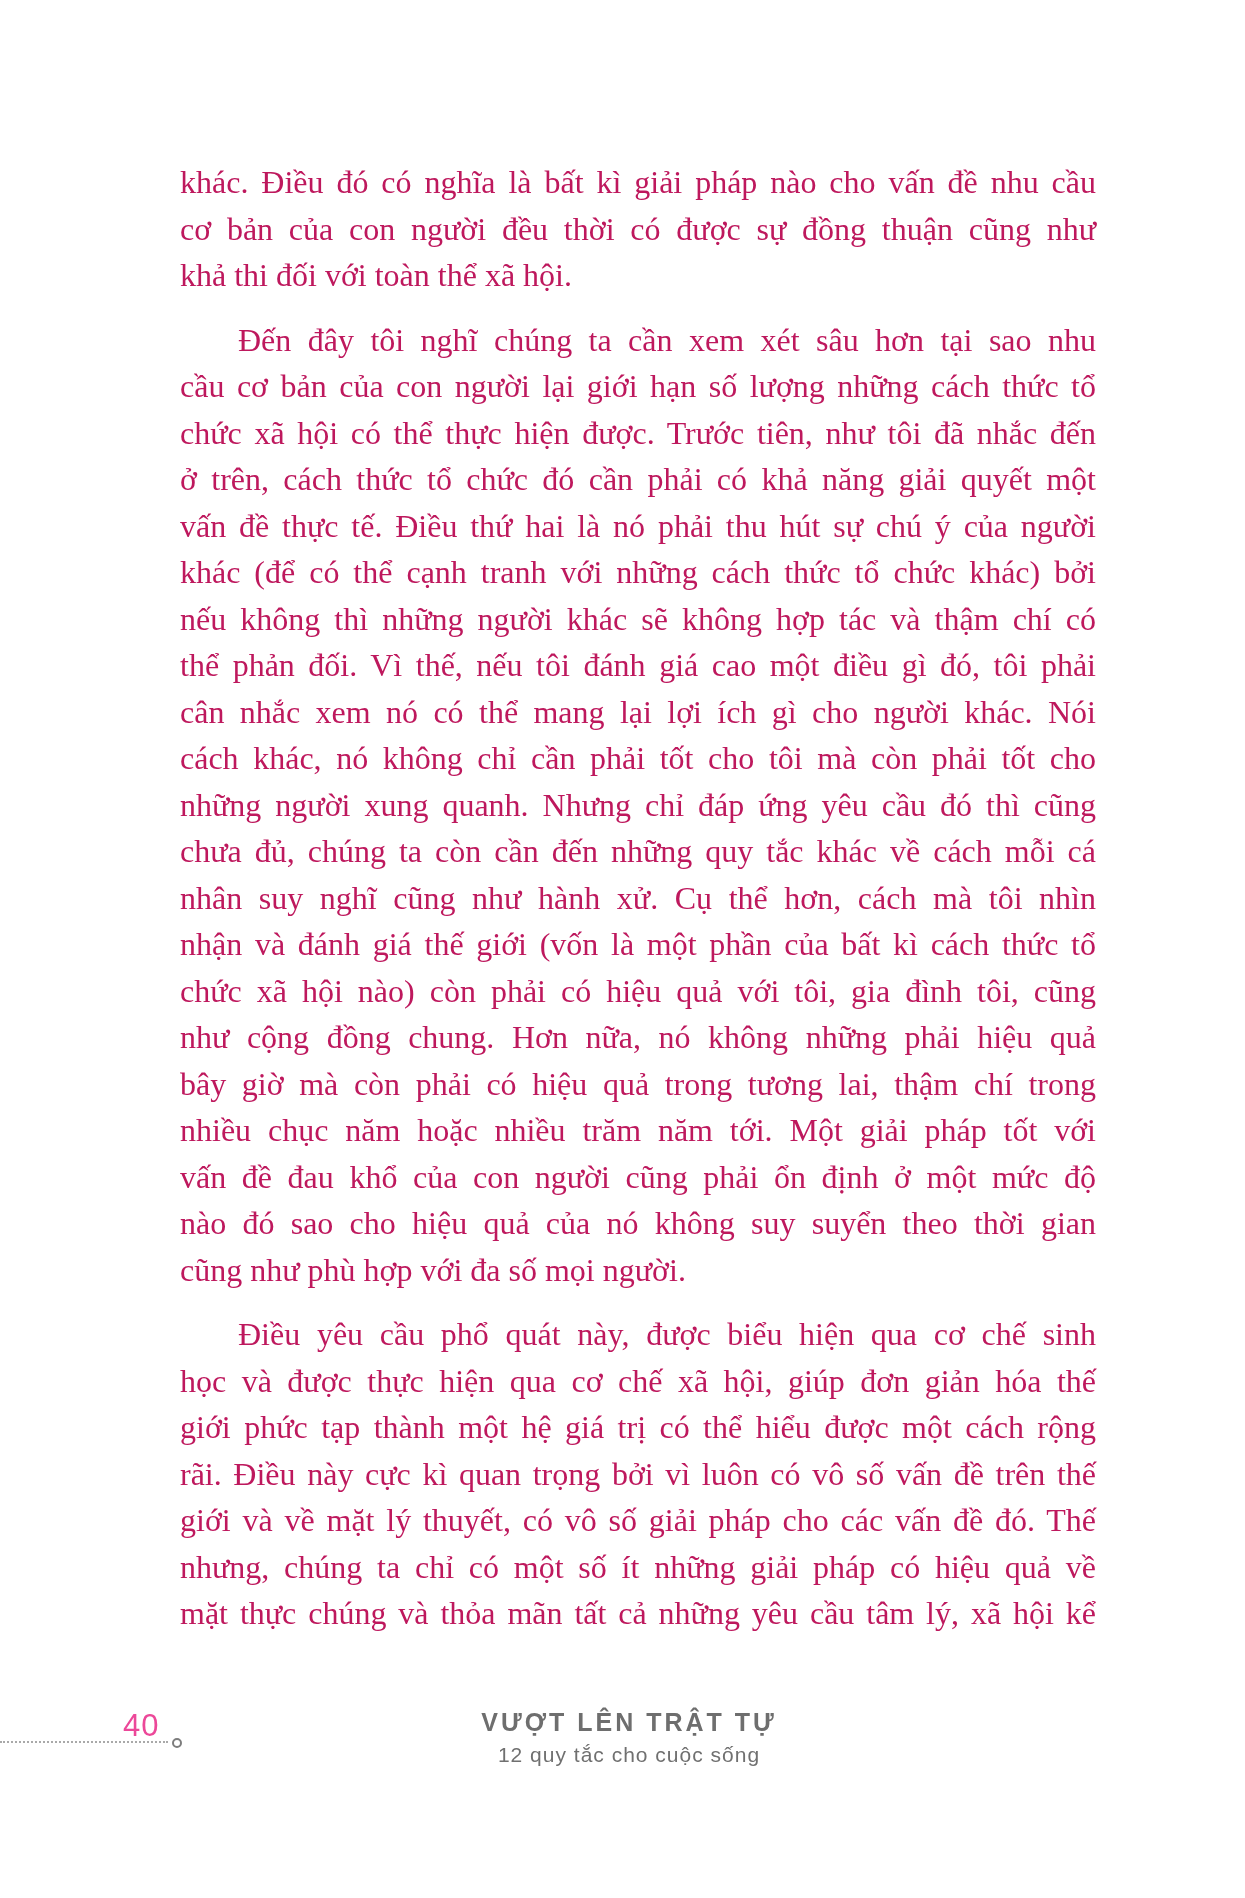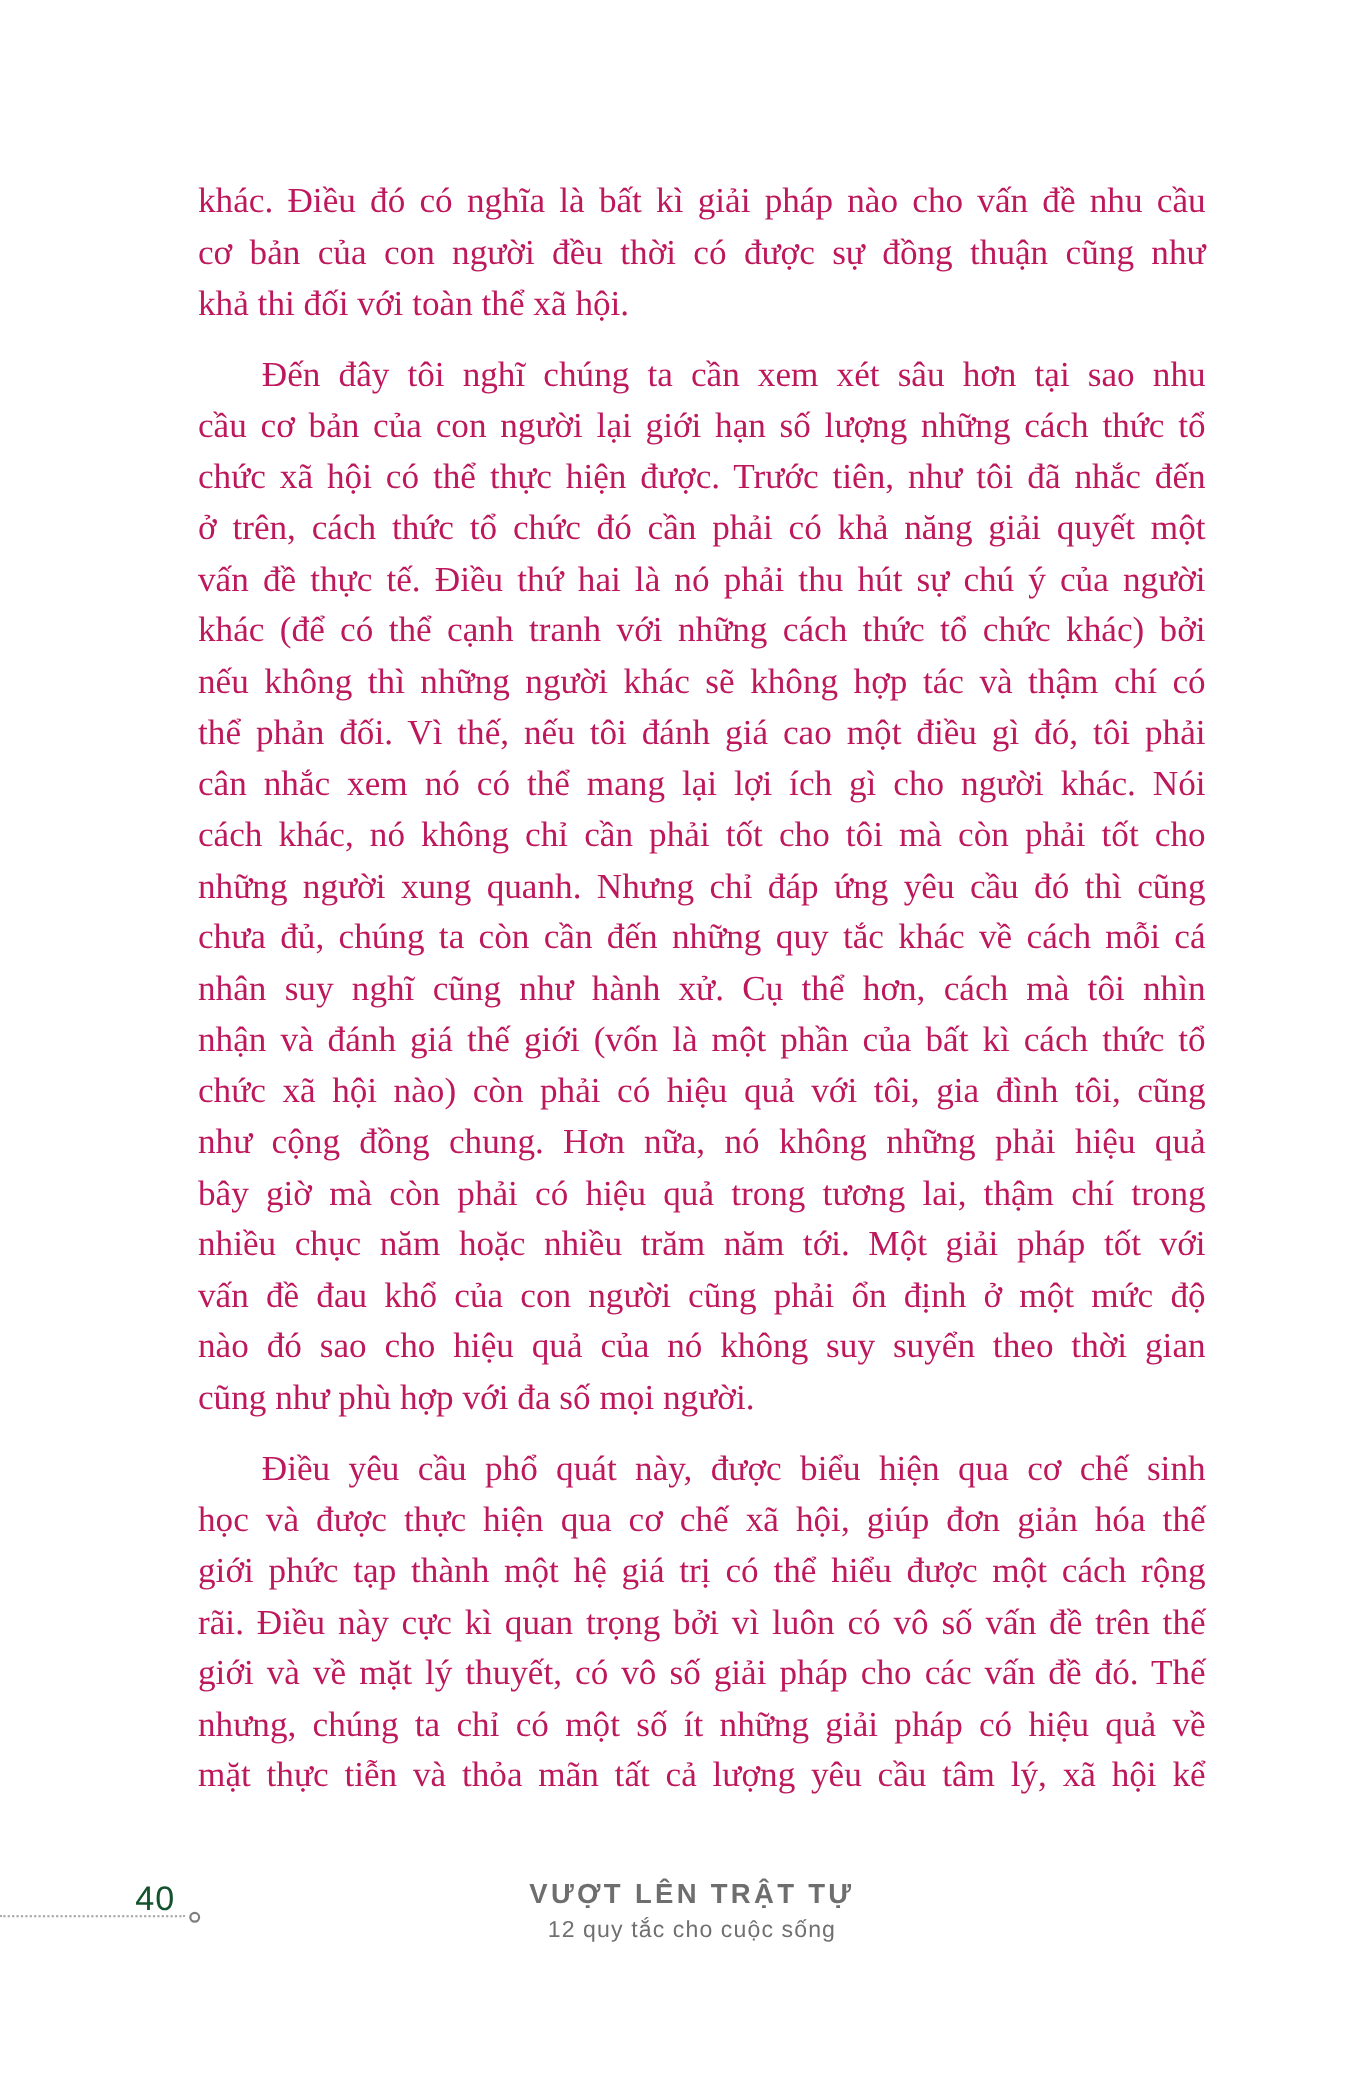--- a/index.html
+++ b/index.html
@@ -37,21 +37,21 @@
   .text-line.para-end { text-align-last: left; }
   .text-line.indent { padding-left: 58px; }
   
   .footer-pagenum {
     position: absolute;
     left: 123px;
     top: 1708px;
     font-family: "Liberation Sans", "DejaVu Sans", sans-serif;
     font-size: 31px;
     font-weight: 400;
-    color: #14532d;
+    color: #ec4899;
     letter-spacing: 1px;
   }
   .footer-dotted-rule {
     position: absolute;
     left: 0;
     top: 1741px;
     width: 168px;
     height: 0;
     border-bottom: 2px dotted #a9a9a9;
   }
@@ -123,21 +123,21 @@
         <div class="text-line">nào đó sao cho hiệu quả của nó không suy suyển theo thời gian</div>
         <div class="text-line para-end">cũng như phù hợp với đa số mọi người.</div>
       </div>
       <div class="paragraph">
         <div class="text-line indent">Điều yêu cầu phổ quát này, được biểu hiện qua cơ chế sinh</div>
         <div class="text-line">học và được thực hiện qua cơ chế xã hội, giúp đơn giản hóa thế</div>
         <div class="text-line">giới phức tạp thành một hệ giá trị có thể hiểu được một cách rộng</div>
         <div class="text-line">rãi. Điều này cực kì quan trọng bởi vì luôn có vô số vấn đề trên thế</div>
         <div class="text-line">giới và về mặt lý thuyết, có vô số giải pháp cho các vấn đề đó. Thế</div>
         <div class="text-line">nhưng, chúng ta chỉ có một số ít những giải pháp có hiệu quả về</div>
-        <div class="text-line">mặt thực tiễn và thỏa mãn tất cả lượng yêu cầu tâm lý, xã hội kể</div>
+        <div class="text-line">mặt thực chúng và thỏa mãn tất cả những yêu cầu tâm lý, xã hội kể</div>
       </div>
     </div>
 
   <div class="footer-pagenum">40</div>
 
   <div class="footer-dotted-rule"></div>
 
   <div class="footer-circle"></div>
 
   <div class="footer-center">

